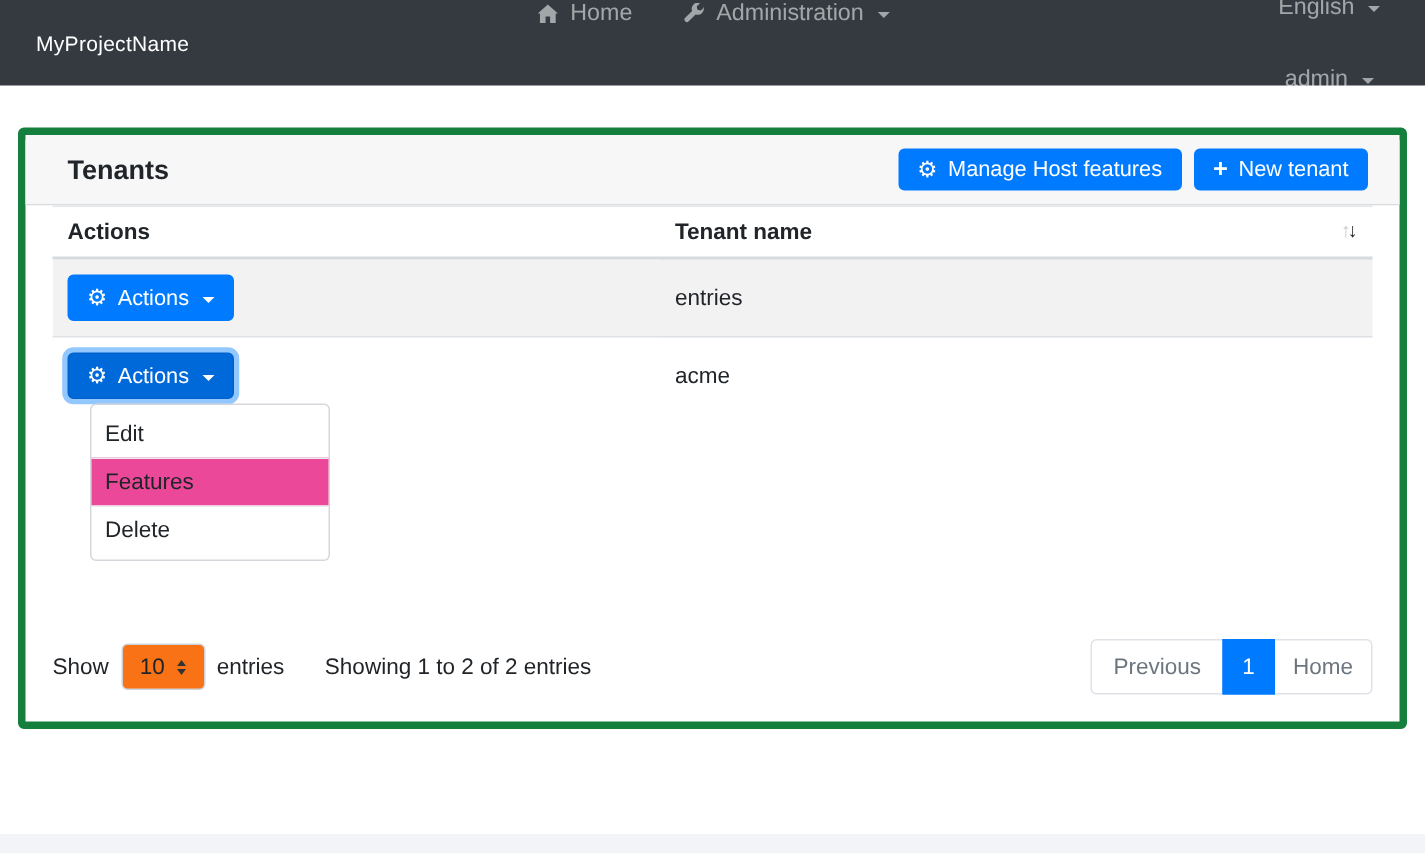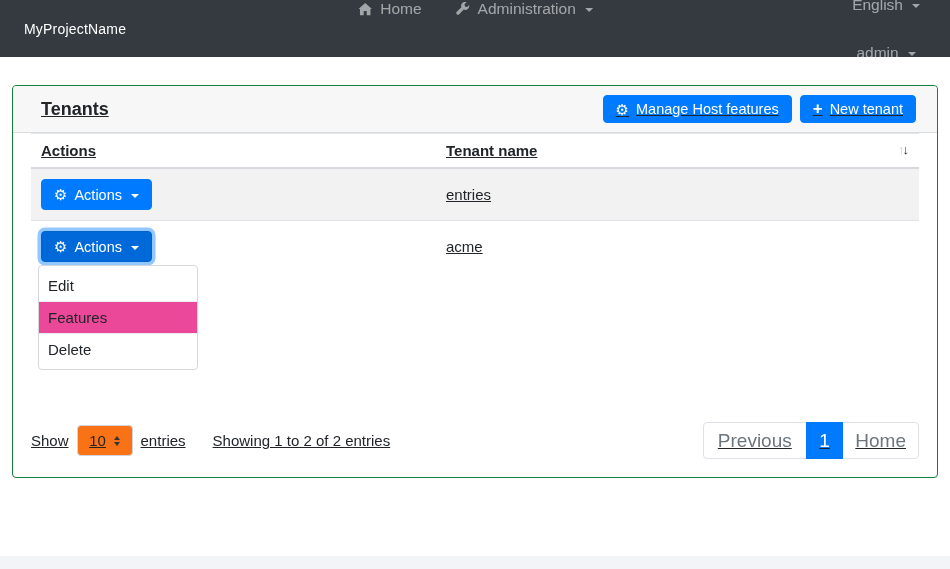--- a/index.html
+++ b/index.html
@@ -35,24 +35,23 @@
   .caret {
     display: inline-block; width: 0; height: 0;
     border-left: 4px solid transparent; border-right: 4px solid transparent;
     border-top: 4.5px solid currentColor; margin-left: 2px; margin-top: 2px;
   }
   .nav-icon svg { display: block; }
 
   
   .card {
     margin: 28px 12px 0;
-    border: 1px solid #15803d;
+    border: 5px solid #15803d;
     border-radius: 4px;
     background: #fff;
-    text-decoration: underline;
   }
   .card-header {
     height: 47px;
     background: #f7f7f8;
     border-bottom: 1px solid #d9dcdf;
     border-radius: 4px 4px 0 0;
     display: flex; align-items: center;
     padding: 0 21px 0 28px;
   }
   .page-title { font-size: 18px; font-weight: 700; }
@@ -106,21 +105,21 @@
   .btn-actions { height: 31px; }
   .btn-actions .caret { color: #fff; }
   .btn-actions.pressed {
     background: #0069d9; border-color: #0062cc;
     box-shadow: 0 0 0 3.5px rgba(38,143,255,.5);
   }
   .actions-cell { position: relative; }
 
   
   .dropdown-menu {
-    position: absolute; left: 7px; top: 44px;
+    position: absolute; left: 25px; top: 44px;
     width: 160px;
     background: #fff;
     border: 1px solid #d4d7db;
     border-radius: 4px;
     padding: 4px 0;
     z-index: 10;
     font-size: 15px;
   }
   .dropdown-item { padding: 7px 9px; cursor: pointer; color: #212529; }
   .dropdown-item + .dropdown-item { border-top: 1px solid #ebedef; }
@@ -140,21 +139,21 @@
   .stepper { display: inline-flex; flex-direction: column; gap: 2px; }
   .stepper i { display:block; width: 0; height: 0; border-left: 3.5px solid transparent; border-right: 3.5px solid transparent; }
   .stepper .up { border-bottom: 4px solid #333; }
   .stepper .down { border-top: 4px solid #333; }
   .entries-label { margin-left: 8px; }
   .info-text { margin-left: 27px; }
 
   .pagination { margin-left: auto; display: flex; }
   .page-btn {
     border: 1px solid #dee2e6; background: #fff; color: #6c757d;
-    font-family: inherit; font-size: 19px; line-height: 21px;
+    font-family: inherit; font-size: 15px; line-height: 21px;
     padding: 7px 14px; margin-left: -1px; cursor: pointer;
   }
   .page-btn.first { border-radius: 4px 0 0 4px; margin-left: 0; }
   .page-btn.last  { border-radius: 0 4px 4px 0; padding: 7px 12px; }
   .page-btn.active {
     background: var(--primary, #007bff); border-color: var(--primary, #007bff);
     color: #fff; padding: 7px 12.5px; position: relative; z-index: 1;
   }
 
   .page-footer {

